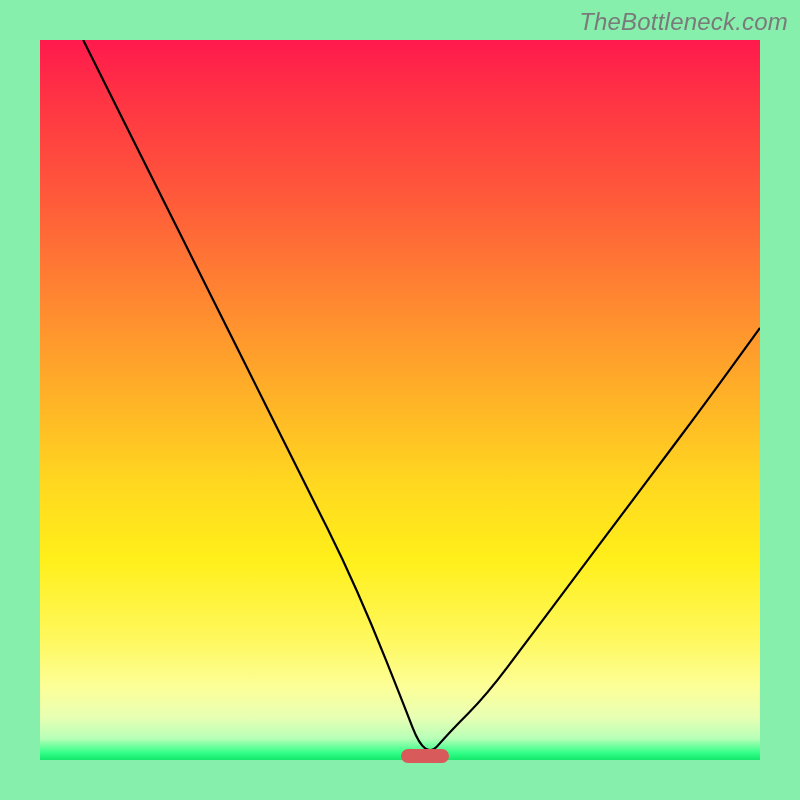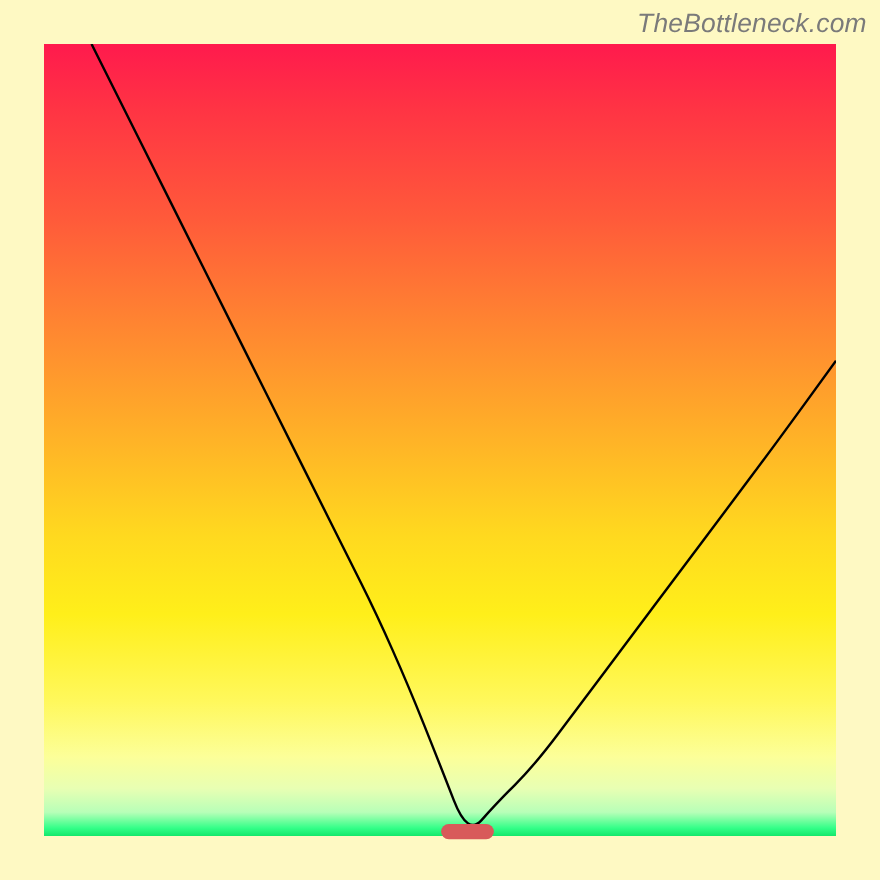--- a/index.html
+++ b/index.html
@@ -10,21 +10,21 @@
     background: #000;
     overflow: hidden;
     font-family: Arial, Helvetica, sans-serif;
   }
   .frame {
     position: absolute;
     top: 0;
     left: 0;
     width: 800px;
     height: 800px;
-    background: #fef9c3;
+    background: #86efac;
   }
   .plot {
     position: absolute;
     top: 40px;
     left: 40px;
     width: 720px;
     height: 720px;
     background: linear-gradient(
       to bottom,
       #ff1a4d 0%,

